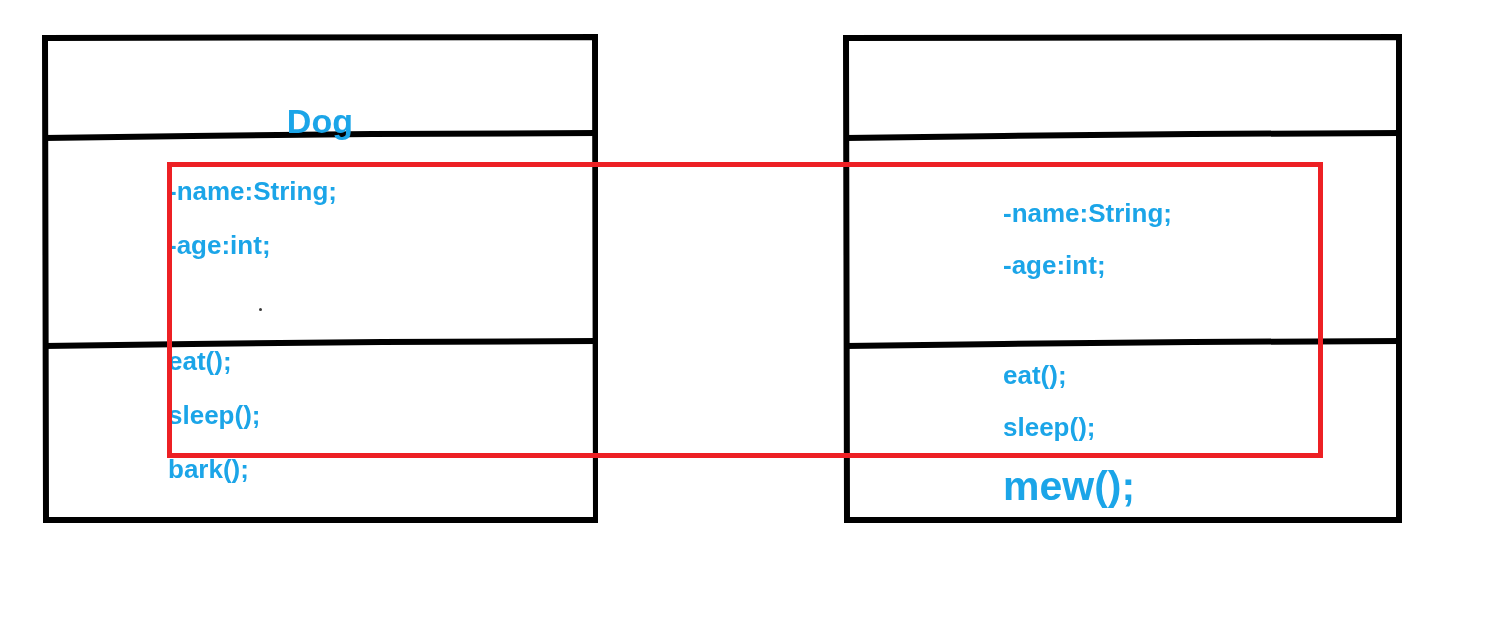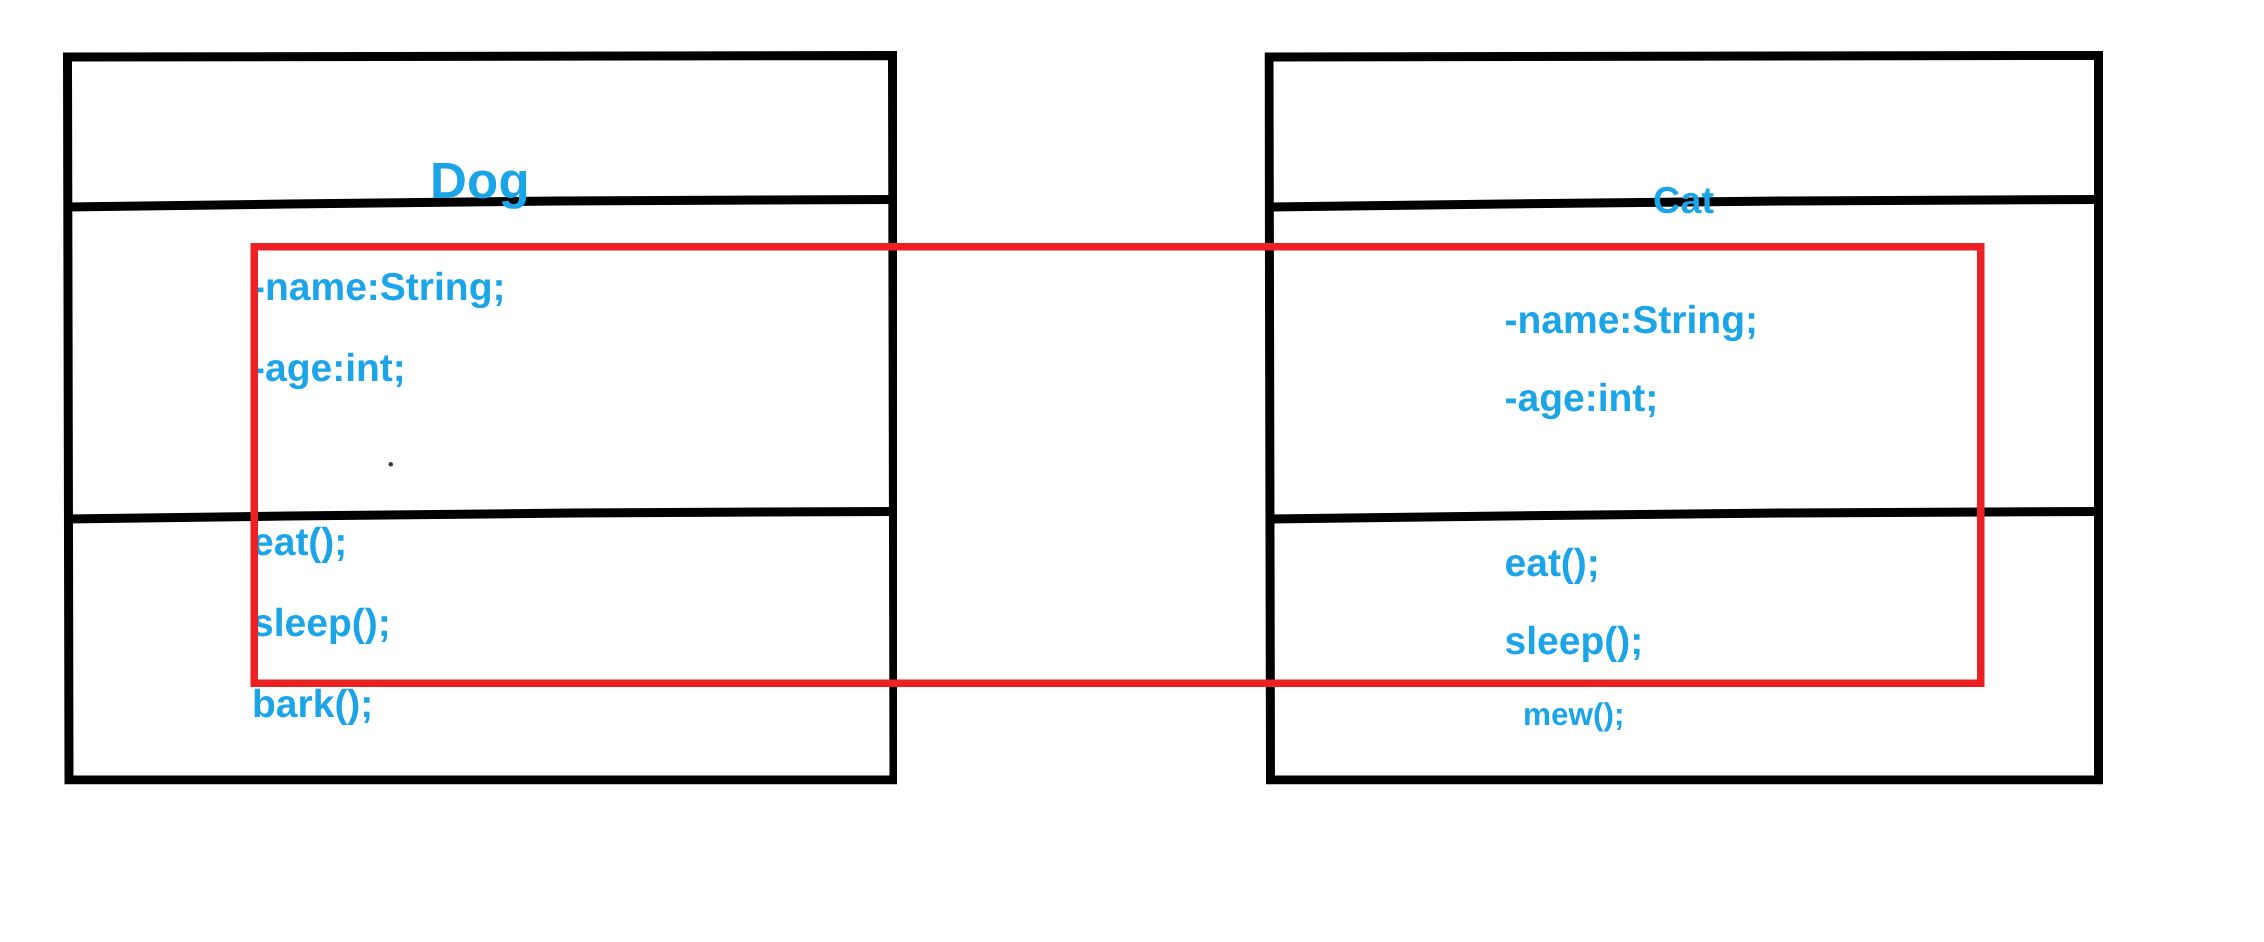--- a/index.html
+++ b/index.html
@@ -119,21 +119,21 @@
   }
   #cat-methods {
     left: 1003px;
     top: 362px;
   }
   #cat-methods .member {
     font-size: 26px;
     margin-bottom: 26px;
   }
   #cat-methods .member.large {
-    font-size: 21px;
+    font-size: 41px;
     text-align: center;
   }
 
   
   #annotation-rect {
     position: absolute;
     left: 167px;
     top: 162px;
     width: 1156px;
     height: 296px;
@@ -176,21 +176,20 @@
   </div>
 
   <div class="uml-class" id="class-cat">
 
     <svg class="class-outline" viewBox="0 0 559 489" preserveAspectRatio="none">
       <path d="M 3 4 L 556 3 L 556 486 L 4 486 Z" fill="none" stroke="#000000" stroke-width="6" stroke-linejoin="miter"></path>
       <path d="M 2 104 L 160 102 L 350 100 L 558 99" fill="none" stroke="#000000" stroke-width="6" stroke-linecap="butt"></path>
       <path d="M 2 312 L 160 310 L 350 308 L 558 307" fill="none" stroke="#000000" stroke-width="6" stroke-linecap="butt"></path>
     </svg>
 
-    <div class="class-title">Cat</div>
   </div>
 
   <div class="member-list" id="cat-attributes">
     <div class="member">-name:String;</div>
     <div class="member">-age:int;</div>
   </div>
 
   <div class="member-list" id="cat-methods">
     <div class="member">eat();</div>
     <div class="member">sleep();</div>

